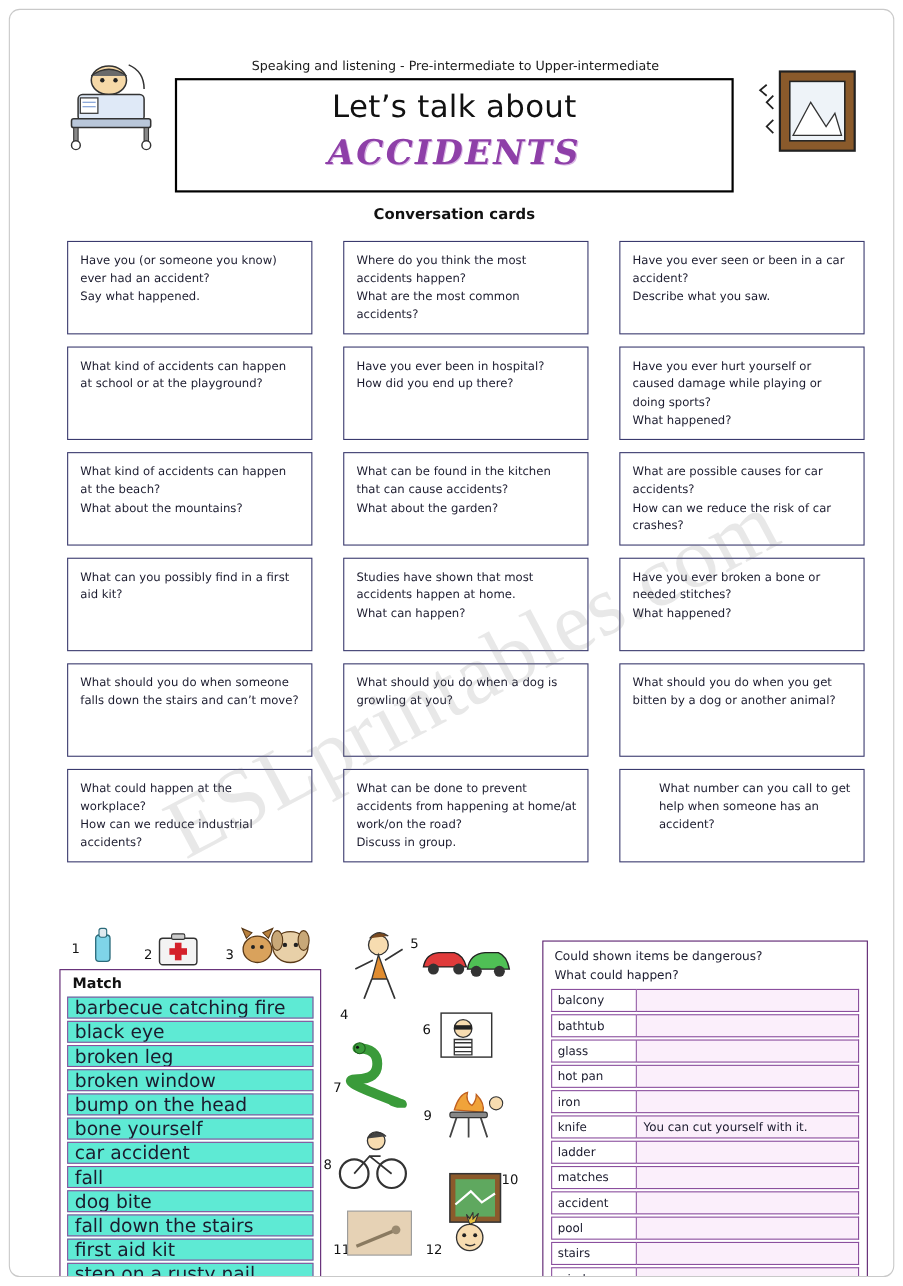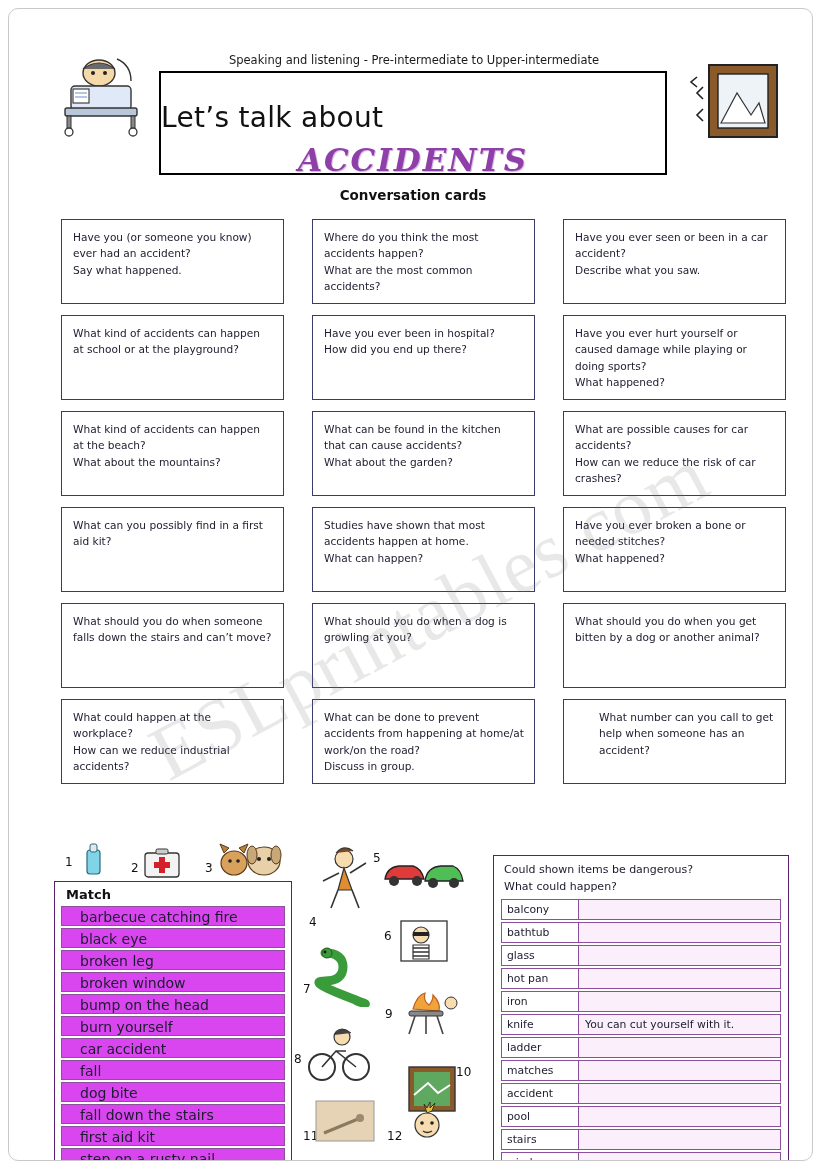--- a/index.html
+++ b/index.html
@@ -56,24 +56,25 @@
   .title-box {
     position: absolute;
     left: 150px;
     top: 62px;
     width: 508px;
     height: 104px;
     border: 2px solid #000;
     background: #fff;
   }
   .title-main {
+    text-align: center;
     font-family: "DejaVu Sans", sans-serif;
     font-size: 28px;
     color: #111;
-    margin-top: 28px;
+    margin-top: 7px;
     letter-spacing: 0.3px;
   }
   .title-accent {
     text-align: center;
     font-family: "DejaVu Serif", serif;
     font-style: italic;
     font-weight: bold;
     font-size: 31px;
     color: #8e3fa8;
     margin-top: 8px;
@@ -148,24 +149,24 @@
   }
   .match-title {
     font-size: 13px;
     font-weight: bold;
     padding: 5px 0 4px 11px;
     color: #111;
   }
   .match-list { padding: 0 6px 4px 6px; }
   .match-item {
     border: 1px solid #8b4f9e;
-    background: #d946ef;
-    font-size: 14px;
+    background: #5eead4;
+    font-size: 17px;
     color: #1b1b2e;
-    padding: 3px 18px;
+    padding: 3px 6px;
     margin-bottom: 2px;
     height: 20px;
     line-height: 14px;
     overflow: hidden;
   }
   
   .danger-box {
     position: absolute;
     left: 484px;
     top: 18px;
@@ -460,21 +461,21 @@
     </div>
 
     <div class="match-box">
       <div class="match-title">Match</div>
       <div class="match-list">
         <div class="match-item">barbecue catching fire</div>
         <div class="match-item">black eye</div>
         <div class="match-item">broken leg</div>
         <div class="match-item">broken window</div>
         <div class="match-item">bump on the head</div>
-        <div class="match-item">burn yourself</div>
+        <div class="match-item">bone yourself</div>
         <div class="match-item">car accident</div>
         <div class="match-item">fall</div>
         <div class="match-item">dog bite</div>
         <div class="match-item">fall down the stairs</div>
         <div class="match-item">first aid kit</div>
         <div class="match-item">step on a rusty nail</div>
       </div>
     </div>
 
     <div class="danger-box">

